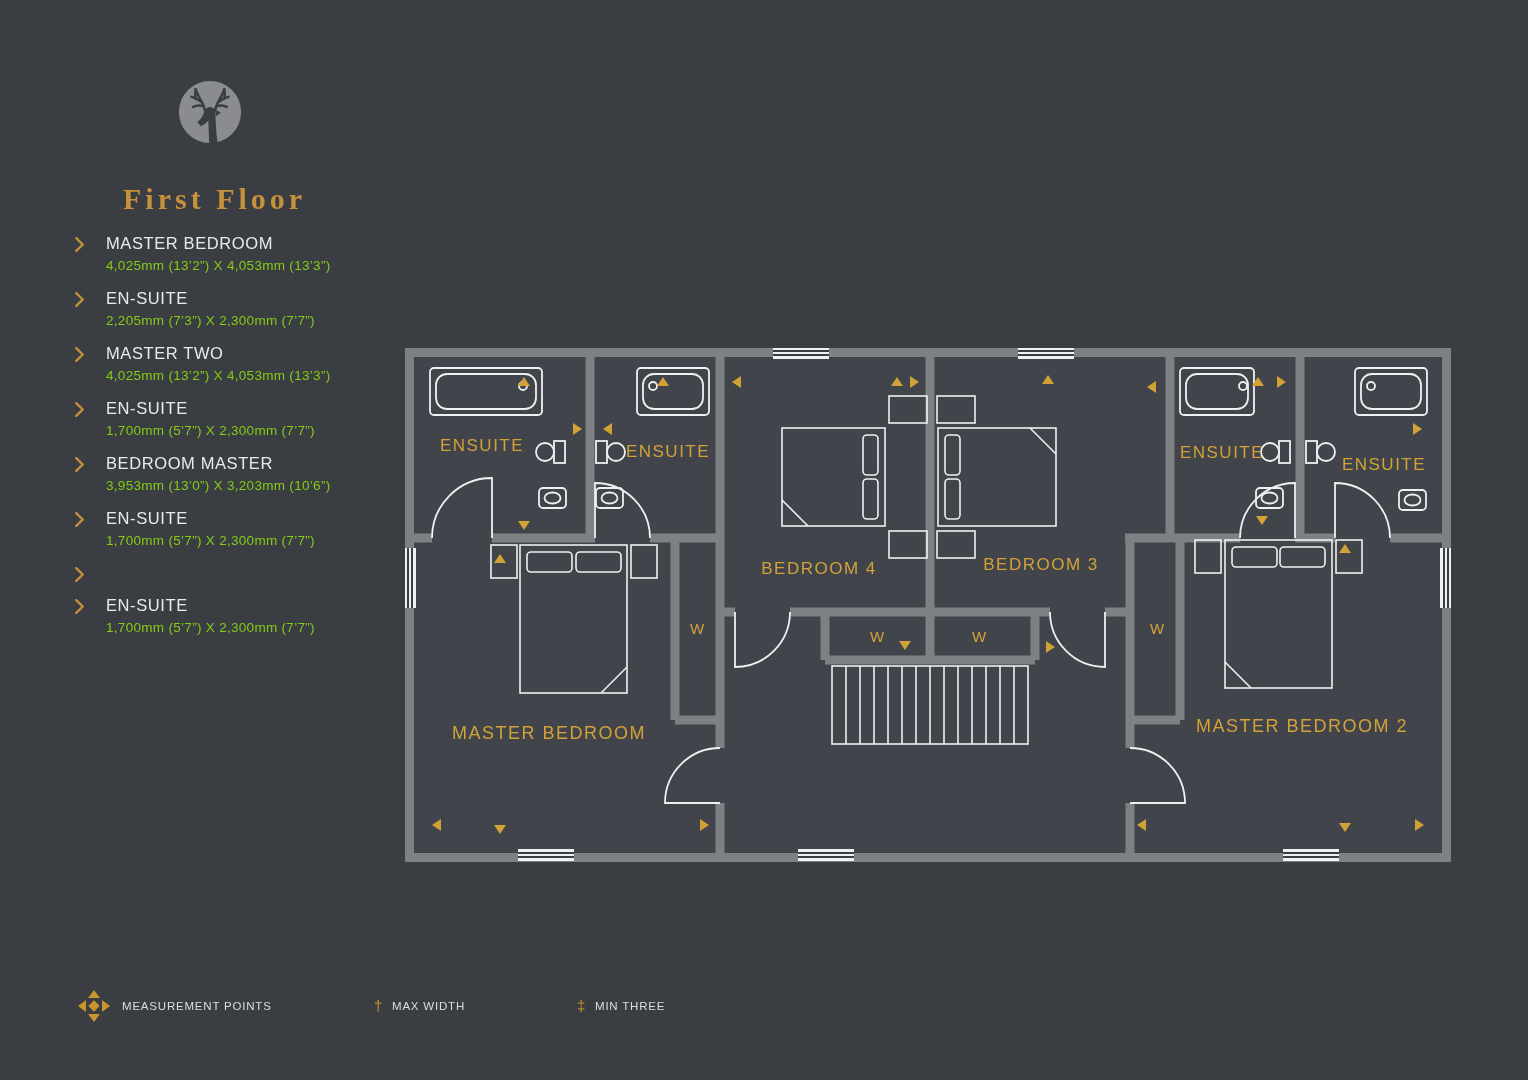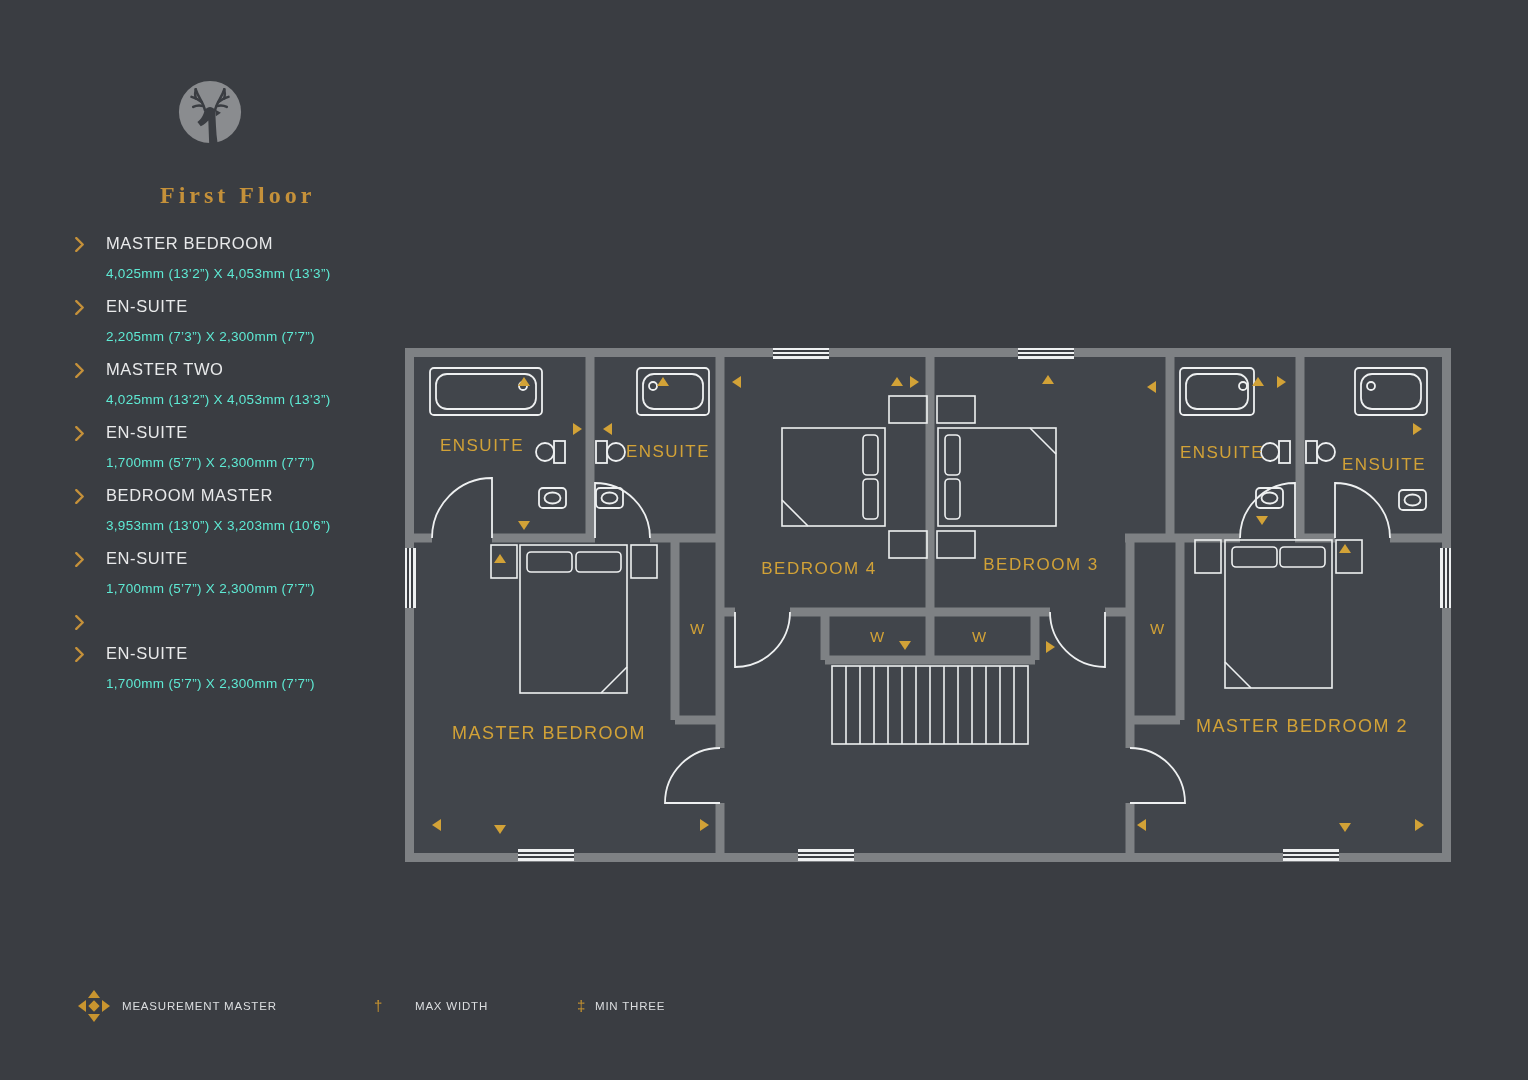--- a/index.html
+++ b/index.html
@@ -7,47 +7,47 @@
   .canvas {
     position:relative; width:1528px; height:1080px;
     background:#3a3d42; overflow:hidden;
     font-family:"Liberation Sans", sans-serif;
   }
   
   .logo { position:absolute; left:168px; top:70px; width:84px; height:84px; }
   .title {
     position:absolute; left:123px; top:182px;
     font-family:"Liberation Serif", serif;
-    font-size:24px; font-weight:600; letter-spacing:4px;
-    color:#c5913a; white-space:nowrap;margin-left:37px;
+    font-size:30px; font-weight:600; letter-spacing:4px;
+    color:#c5913a; white-space:nowrap;
   }
   .room-list { position:absolute; left:74px; top:234px; width:310px; }
   .room-item { display:flex; align-items:flex-start; margin-bottom:14px; }
   .chev { width:11px; height:15px; margin-top:3px; margin-right:21px; flex:none; }
   .room-name { font-size:16.5px; line-height:19px; color:#e9eaeb; letter-spacing:0.6px; }
-  .room-dims { font-size:13.5px; line-height:18px; color:#5eead4; letter-spacing:0.3px; margin-top:12px; }
+  .room-dims { font-size:13.5px; line-height:18px; color:#84cc16; letter-spacing:0.3px; margin-top:4px; }
   
   .plan { position:absolute; left:405px; top:348px; width:1046px; height:514px; }
   .plan text {
     font-family:"Liberation Sans", sans-serif;
     fill:#d2a237;
   }
   
   .legend { position:absolute; left:0; top:985px; width:1528px; height:45px; }
   .mp-icon { position:absolute; left:78px; top:5px; width:32px; height:32px; }
   .lg-text {
     position:absolute; top:15px; font-size:11.5px; letter-spacing:0.8px;
     color:#dcdee0; white-space:nowrap;
   }
   .lg-sym {
     position:absolute; top:12px; font-size:15px; color:#c9952f;
   }
   .lg-mp  { left:122px; }
   .sym-max { left:374px; }
-  .lg-max { left:415px; }
+  .lg-max { left:392px; }
   .sym-min { left:577px; }
   .lg-min { left:595px; }
 </style>
 </head>
 <body>
 
 <div class="canvas">
 
   <svg class="logo" viewBox="0 0 100 100">
     <circle cx="50" cy="50" r="37" fill="#8a8c8f"></circle>
@@ -378,20 +378,20 @@
   <div class="legend">
     <svg class="mp-icon" viewBox="0 0 32 32">
       <g fill="#c9952f">
         <polygon points="16,0 22,8 10,8"></polygon>
         <polygon points="16,32 22,24 10,24"></polygon>
         <polygon points="0,16 8,10 8,22"></polygon>
         <polygon points="32,16 24,10 24,22"></polygon>
         <rect x="12" y="12" width="8" height="8" transform="rotate(45 16 16)"></rect>
       </g>
     </svg>
-    <span class="lg-text lg-mp">MEASUREMENT MASTER</span>
+    <span class="lg-text lg-mp">MEASUREMENT POINTS</span>
     <span class="lg-sym sym-max">†</span>
     <span class="lg-text lg-max">MAX WIDTH</span>
     <span class="lg-sym sym-min">‡</span>
     <span class="lg-text lg-min">MIN THREE</span>
   </div>
 
 </div>
 
 </body></html>

